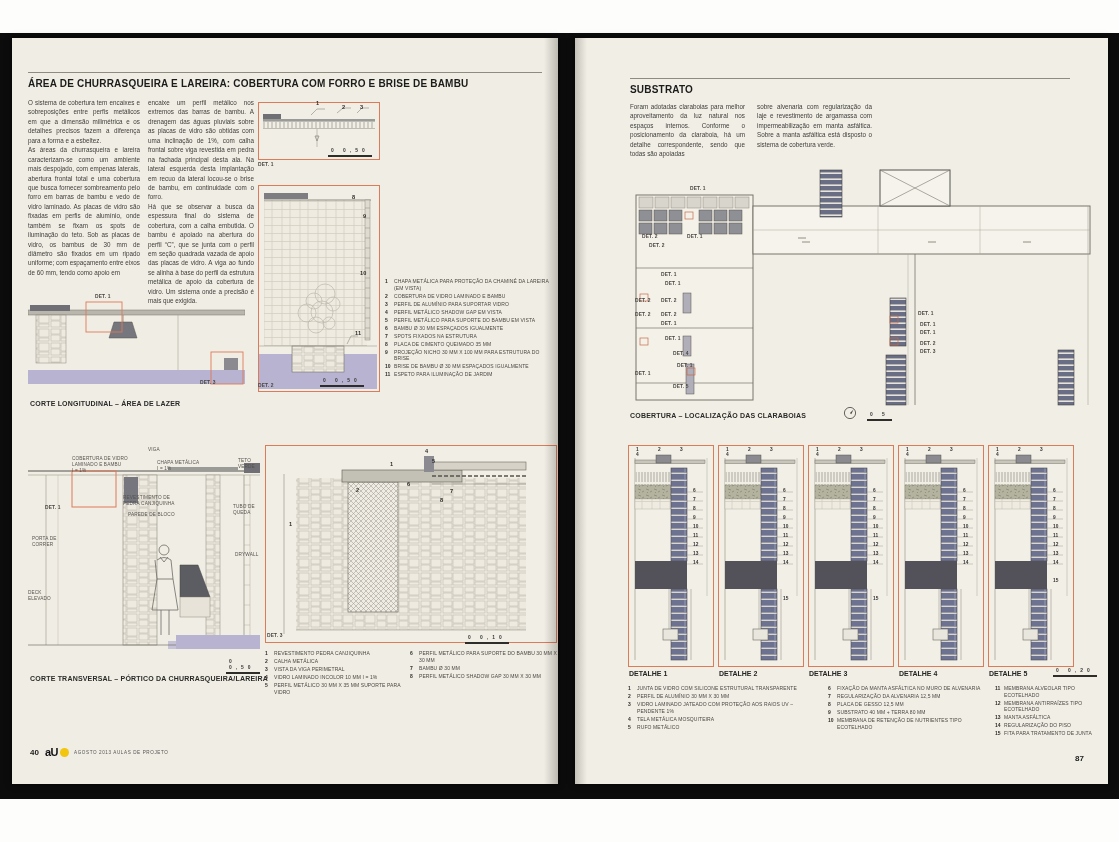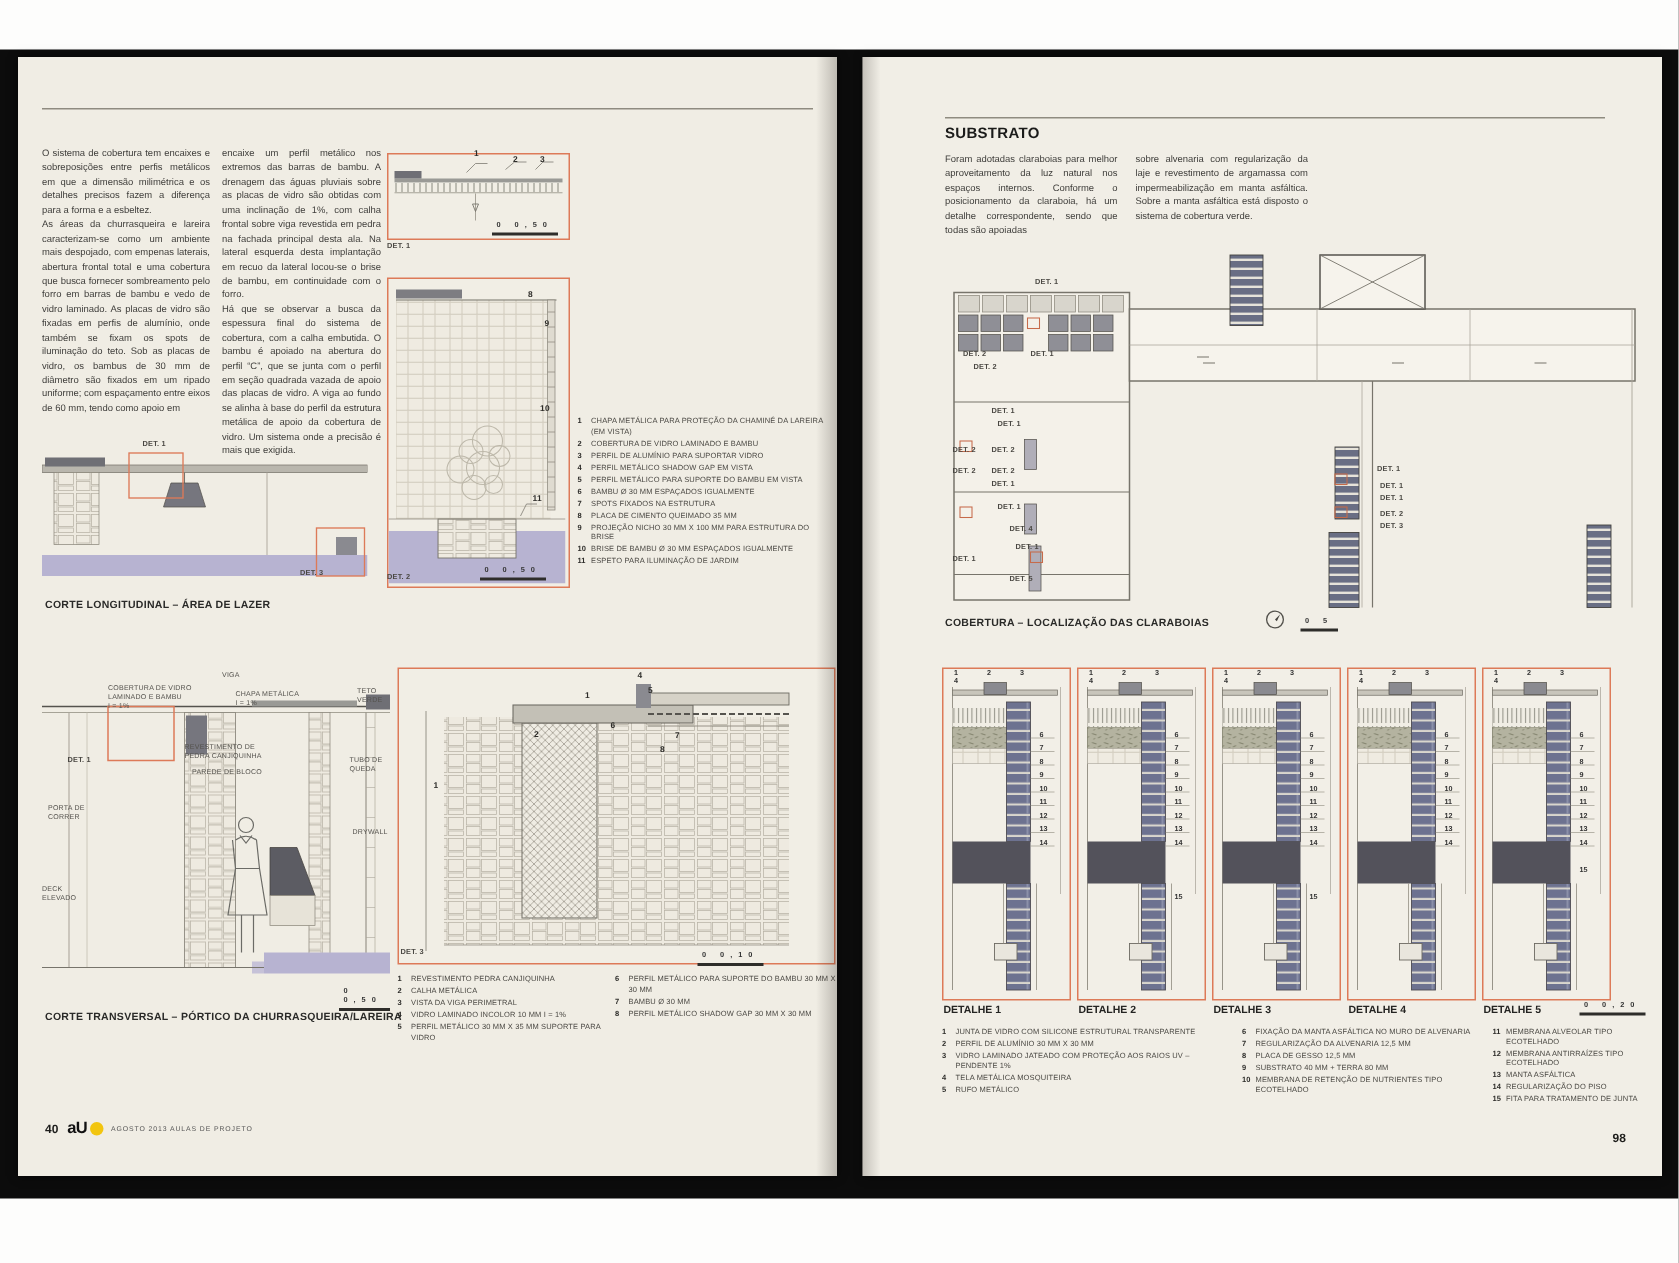--- a/index.html
+++ b/index.html
@@ -105,20 +105,21 @@
       </g>
     </symbol>
   </defs>
 </svg>
 
 <div id="canvas">
   <div id="backdrop"></div>
 
   <div class="page" id="page-left">
     <div class="toprule" style="left:16px;top:34px;width:514px;"></div>
+    <div class="title" style="left:16px;top:40px;width:520px;">ÁREA DE CHURRASQUEIRA E LAREIRA: COBERTURA COM FORRO E BRISE DE BAMBU</div>
 
     <div class="intro" style="left:16px;top:60px;width:112px;">O sistema de cobertura tem encaixes e sobreposições entre perfis metálicos em que a dimensão milimétrica e os detalhes precisos fazem a diferença para a forma e a esbeltez.
 As áreas da churrasqueira e lareira caracterizam-se como um ambiente mais despojado, com empenas laterais, abertura frontal total e uma cobertura que busca fornecer sombreamento pelo forro em barras de bambu e vedo de vidro laminado. As placas de vidro são fixadas em perfis de alumínio, onde também se fixam os spots de iluminação do teto. Sob as placas de vidro, os bambus de 30 mm de diâmetro são fixados em um ripado uniforme; com espaçamento entre eixos de 60 mm, tendo como apoio em</div>
     <div class="intro" style="left:136px;top:60px;width:106px;">encaixe um perfil metálico nos extremos das barras de bambu. A drenagem das águas pluviais sobre as placas de vidro são obtidas com uma inclinação de 1%, com calha frontal sobre viga revestida em pedra na fachada principal desta ala. Na lateral esquerda desta implantação em recuo da lateral locou-se o brise de bambu, em continuidade com o forro.
 Há que se observar a busca da espessura final do sistema de cobertura, com a calha embutida. O bambu é apoiado na abertura do perfil “C”, que se junta com o perfil em seção quadrada vazada de apoio das placas de vidro. A viga ao fundo se alinha à base do perfil da estrutura metálica de apoio da cobertura de vidro. Um sistema onde a precisão é mais que exigida.</div>
 
     <div class="drawing obox" style="left:246px;top:64px;width:120px;height:56px;background:#f1eee5;">
       <svg width="120" height="56" viewBox="0 0 120 56">
         <rect x="4" y="16" width="112" height="2.6" fill="#9a9a96"></rect>
         <rect x="4" y="11" width="18" height="5" fill="#6f6f75"></rect>
@@ -698,16 +699,16 @@
           <span class="lg-t">REGULARIZAÇÃO DO PISO</span>
         </div>
 
         <div class="lg-row">
           <span class="lg-n">15</span>
           <span class="lg-t">FITA PARA TRATAMENTO DE JUNTA</span>
         </div>
       </div>
 
     <div class="footer" style="left:500px;top:716px;">
-      <span class="pagenum">98</span>
+      <span class="pagenum">87</span>
     </div>
   </div>
 </div>
 
 </body></html>

